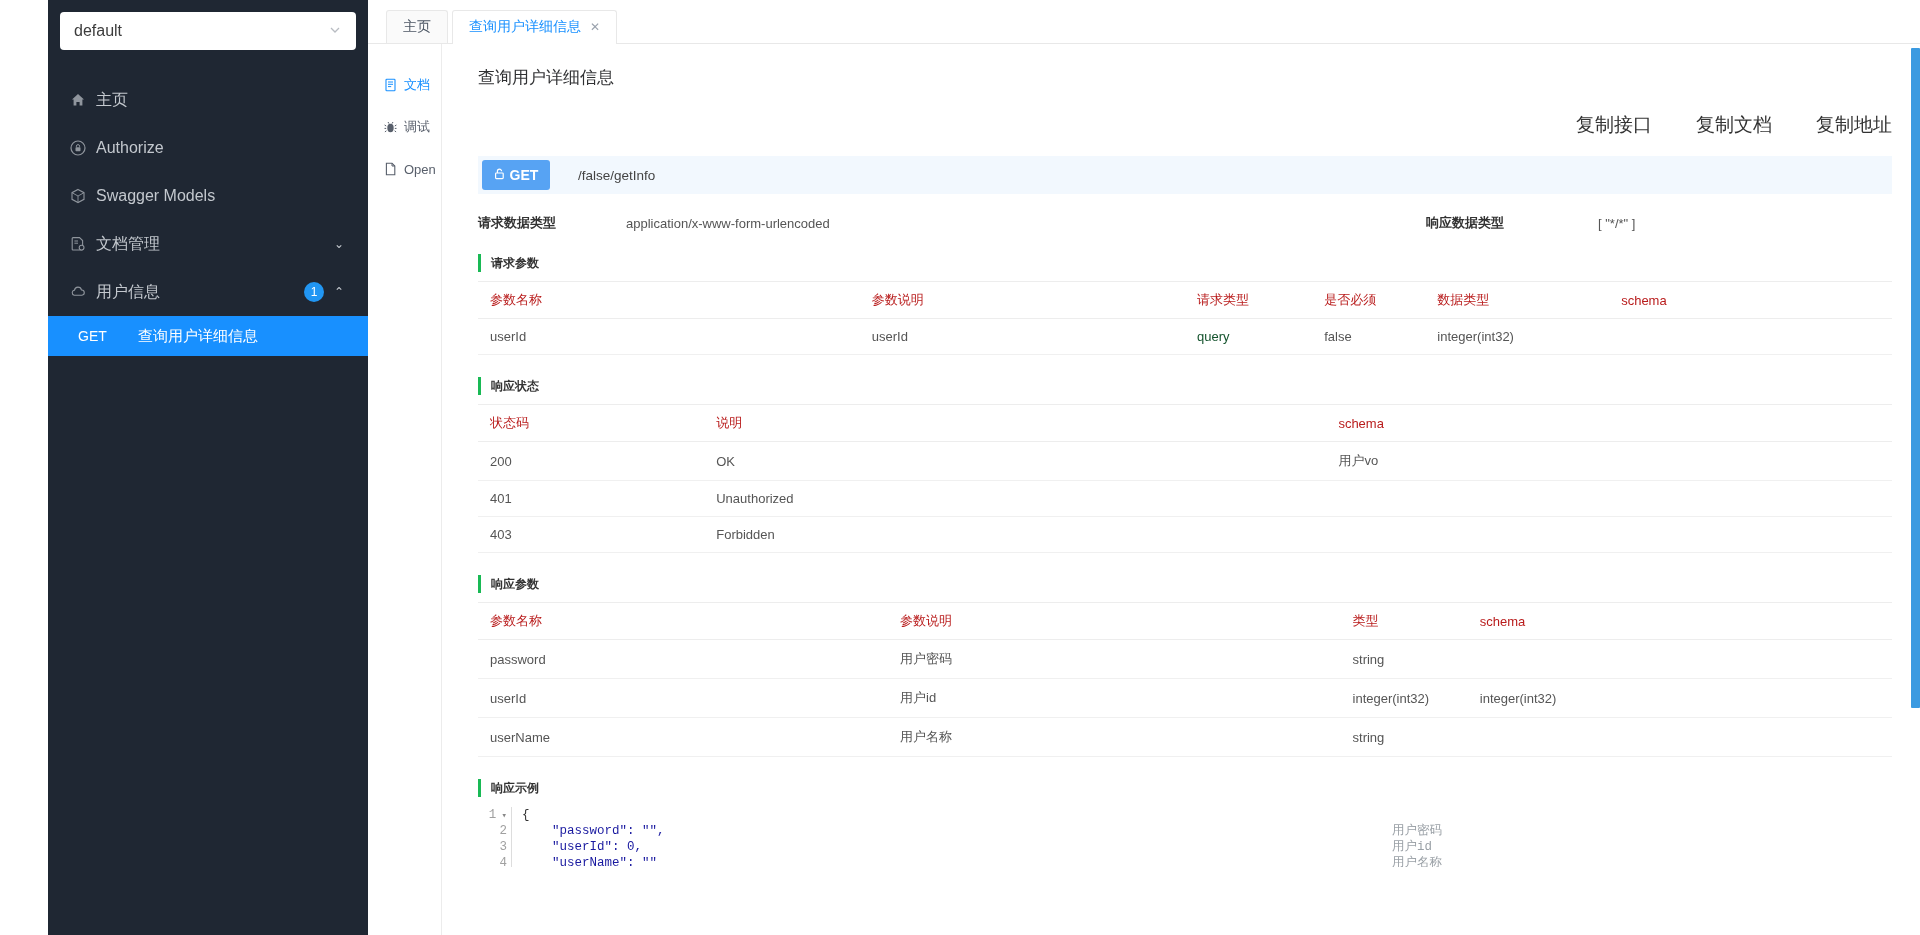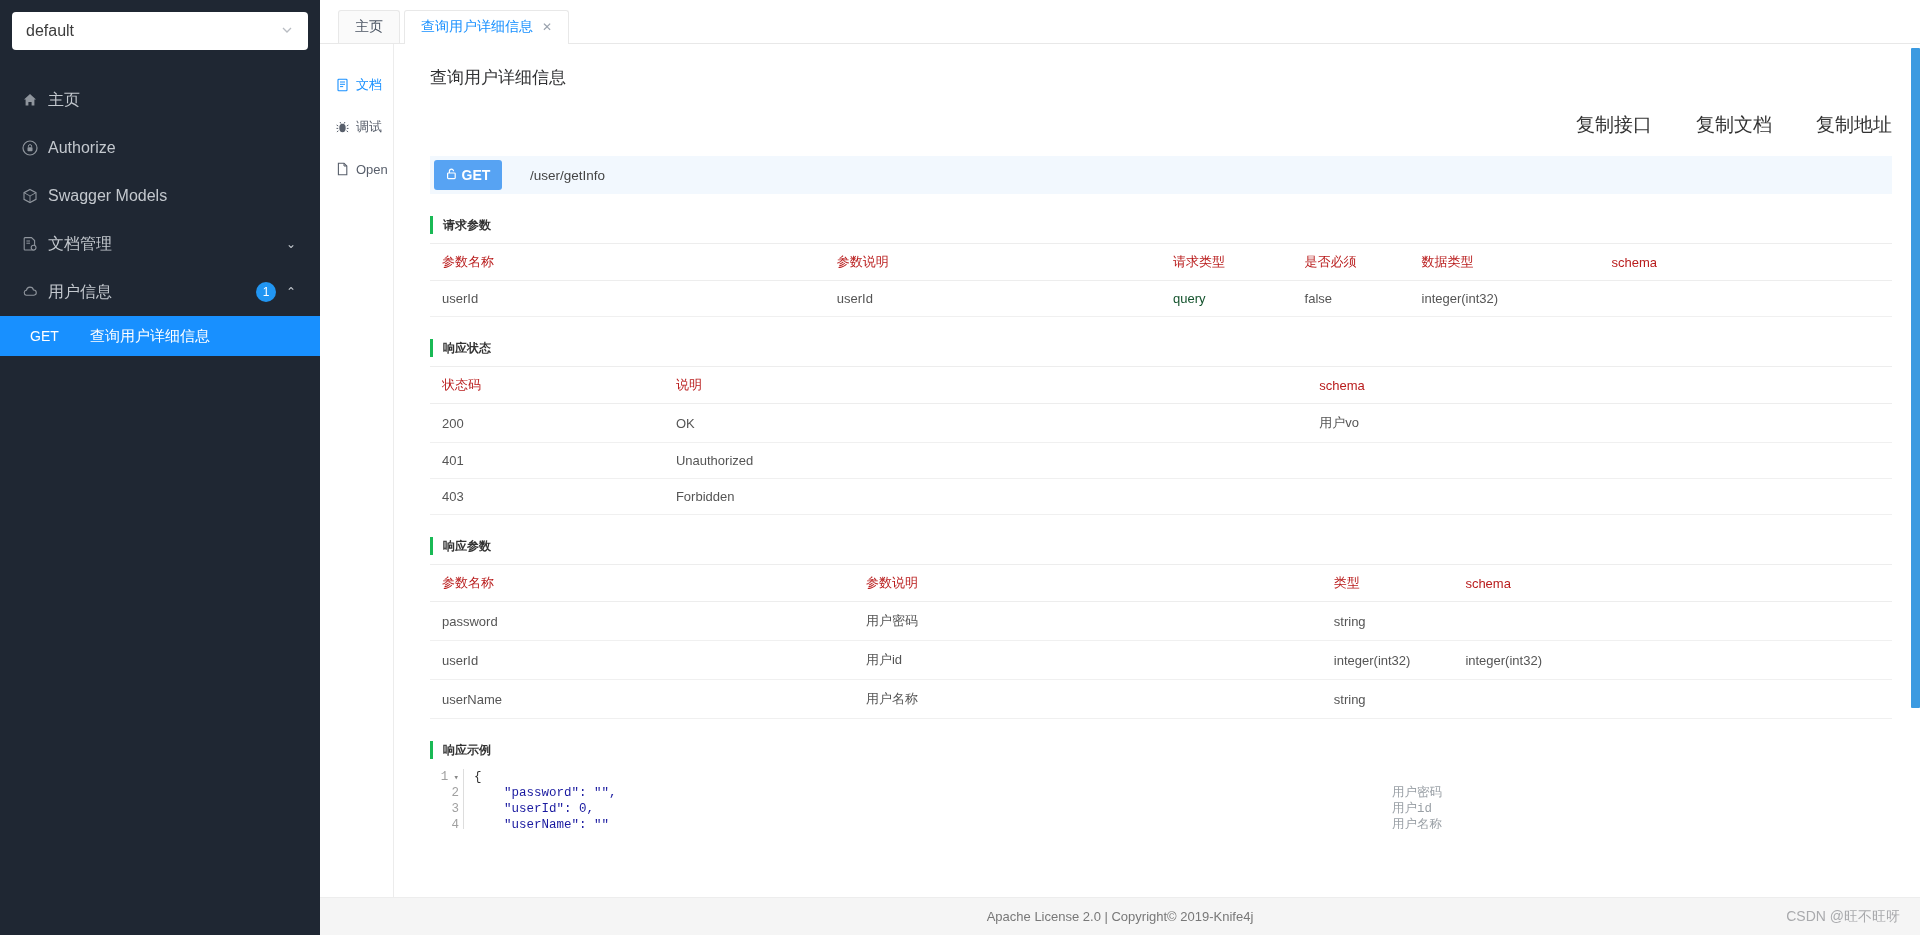--- a/index.html
+++ b/index.html
@@ -2,21 +2,21 @@
 <html><head>
 <meta charset="utf-8">
 <title>Knife4j API Doc</title>
 <style>
   * { box-sizing: border-box; margin: 0; padding: 0; }
   html, body {
     width: 1920px; height: 935px;
     font-family: "Liberation Sans", "DejaVu Sans", sans-serif;
     background: #fff; overflow: hidden;
   }
-  .app { display: flex; width: 1920px; height: 935px; position: relative; }
+  .app { display: flex; width: 1920px; height: 935px; position: relative; padding-left: 48px; }
 
   
   .sidebar {
     width: 320px; min-width: 320px; height: 935px;
     background: #1f2733; color: #b9bfc7;
     display: flex; flex-direction: column;
   }
   .svc-select {
     margin: 12px; height: 38px; background: #fff; border-radius: 4px;
     display: flex; align-items: center; justify-content: space-between;
@@ -307,23 +307,29 @@
           <div class="endpoint">
             <span class="verb">
               <span>
                 <svg width="11" height="12" viewBox="0 0 11 12">
                     <rect x="1.6" y="5" width="7.6" height="5.6" rx="0.8" fill="none" stroke="#fff" stroke-width="1.2"></rect>
                     <path d="M3.4 5 V3.3 a2.1 2.1 0 0 1 4.2 0" fill="none" stroke="#fff" stroke-width="1.2"></path>
                   </svg>
               </span>
               <span>GET</span>
             </span>
-            <span class="path">/user/getInfo</span>
+            <span class="path">/false/getInfo</span>
           </div>
 
+          <div class="meta-row">
+            <span class="meta-label m1">请求数据类型</span>
+            <span class="meta-value m2">application/x-www-form-urlencoded</span>
+            <span class="meta-label m3" style="margin-left:360px">响应数据类型</span>
+            <span class="meta-value">[ "*/*" ]</span>
+          </div>
 
           <div class="section-title">请求参数</div>
           <table class="k4">
             <thead>
                 <tr>
               <th style="width:27%">参数名称</th>
               <th style="width:23%">参数说明</th>
               <th style="width:9%">请求类型</th>
               <th style="width:8%">是否必须</th>
               <th style="width:13%">数据类型</th>
@@ -427,19 +433,15 @@
           </div>
 
         </div>
       </div>
 
       <div class="vscroll">
         <div class="thumb"></div>
       </div>
     </div>
 
-    <div class="footer">
-      <span>Apache License 2.0 | Copyright© 2019-Knife4j</span>
-      <span class="watermark">CSDN @旺不旺呀</span>
-    </div>
 
   </section>
 </div>
 
 </body></html>

